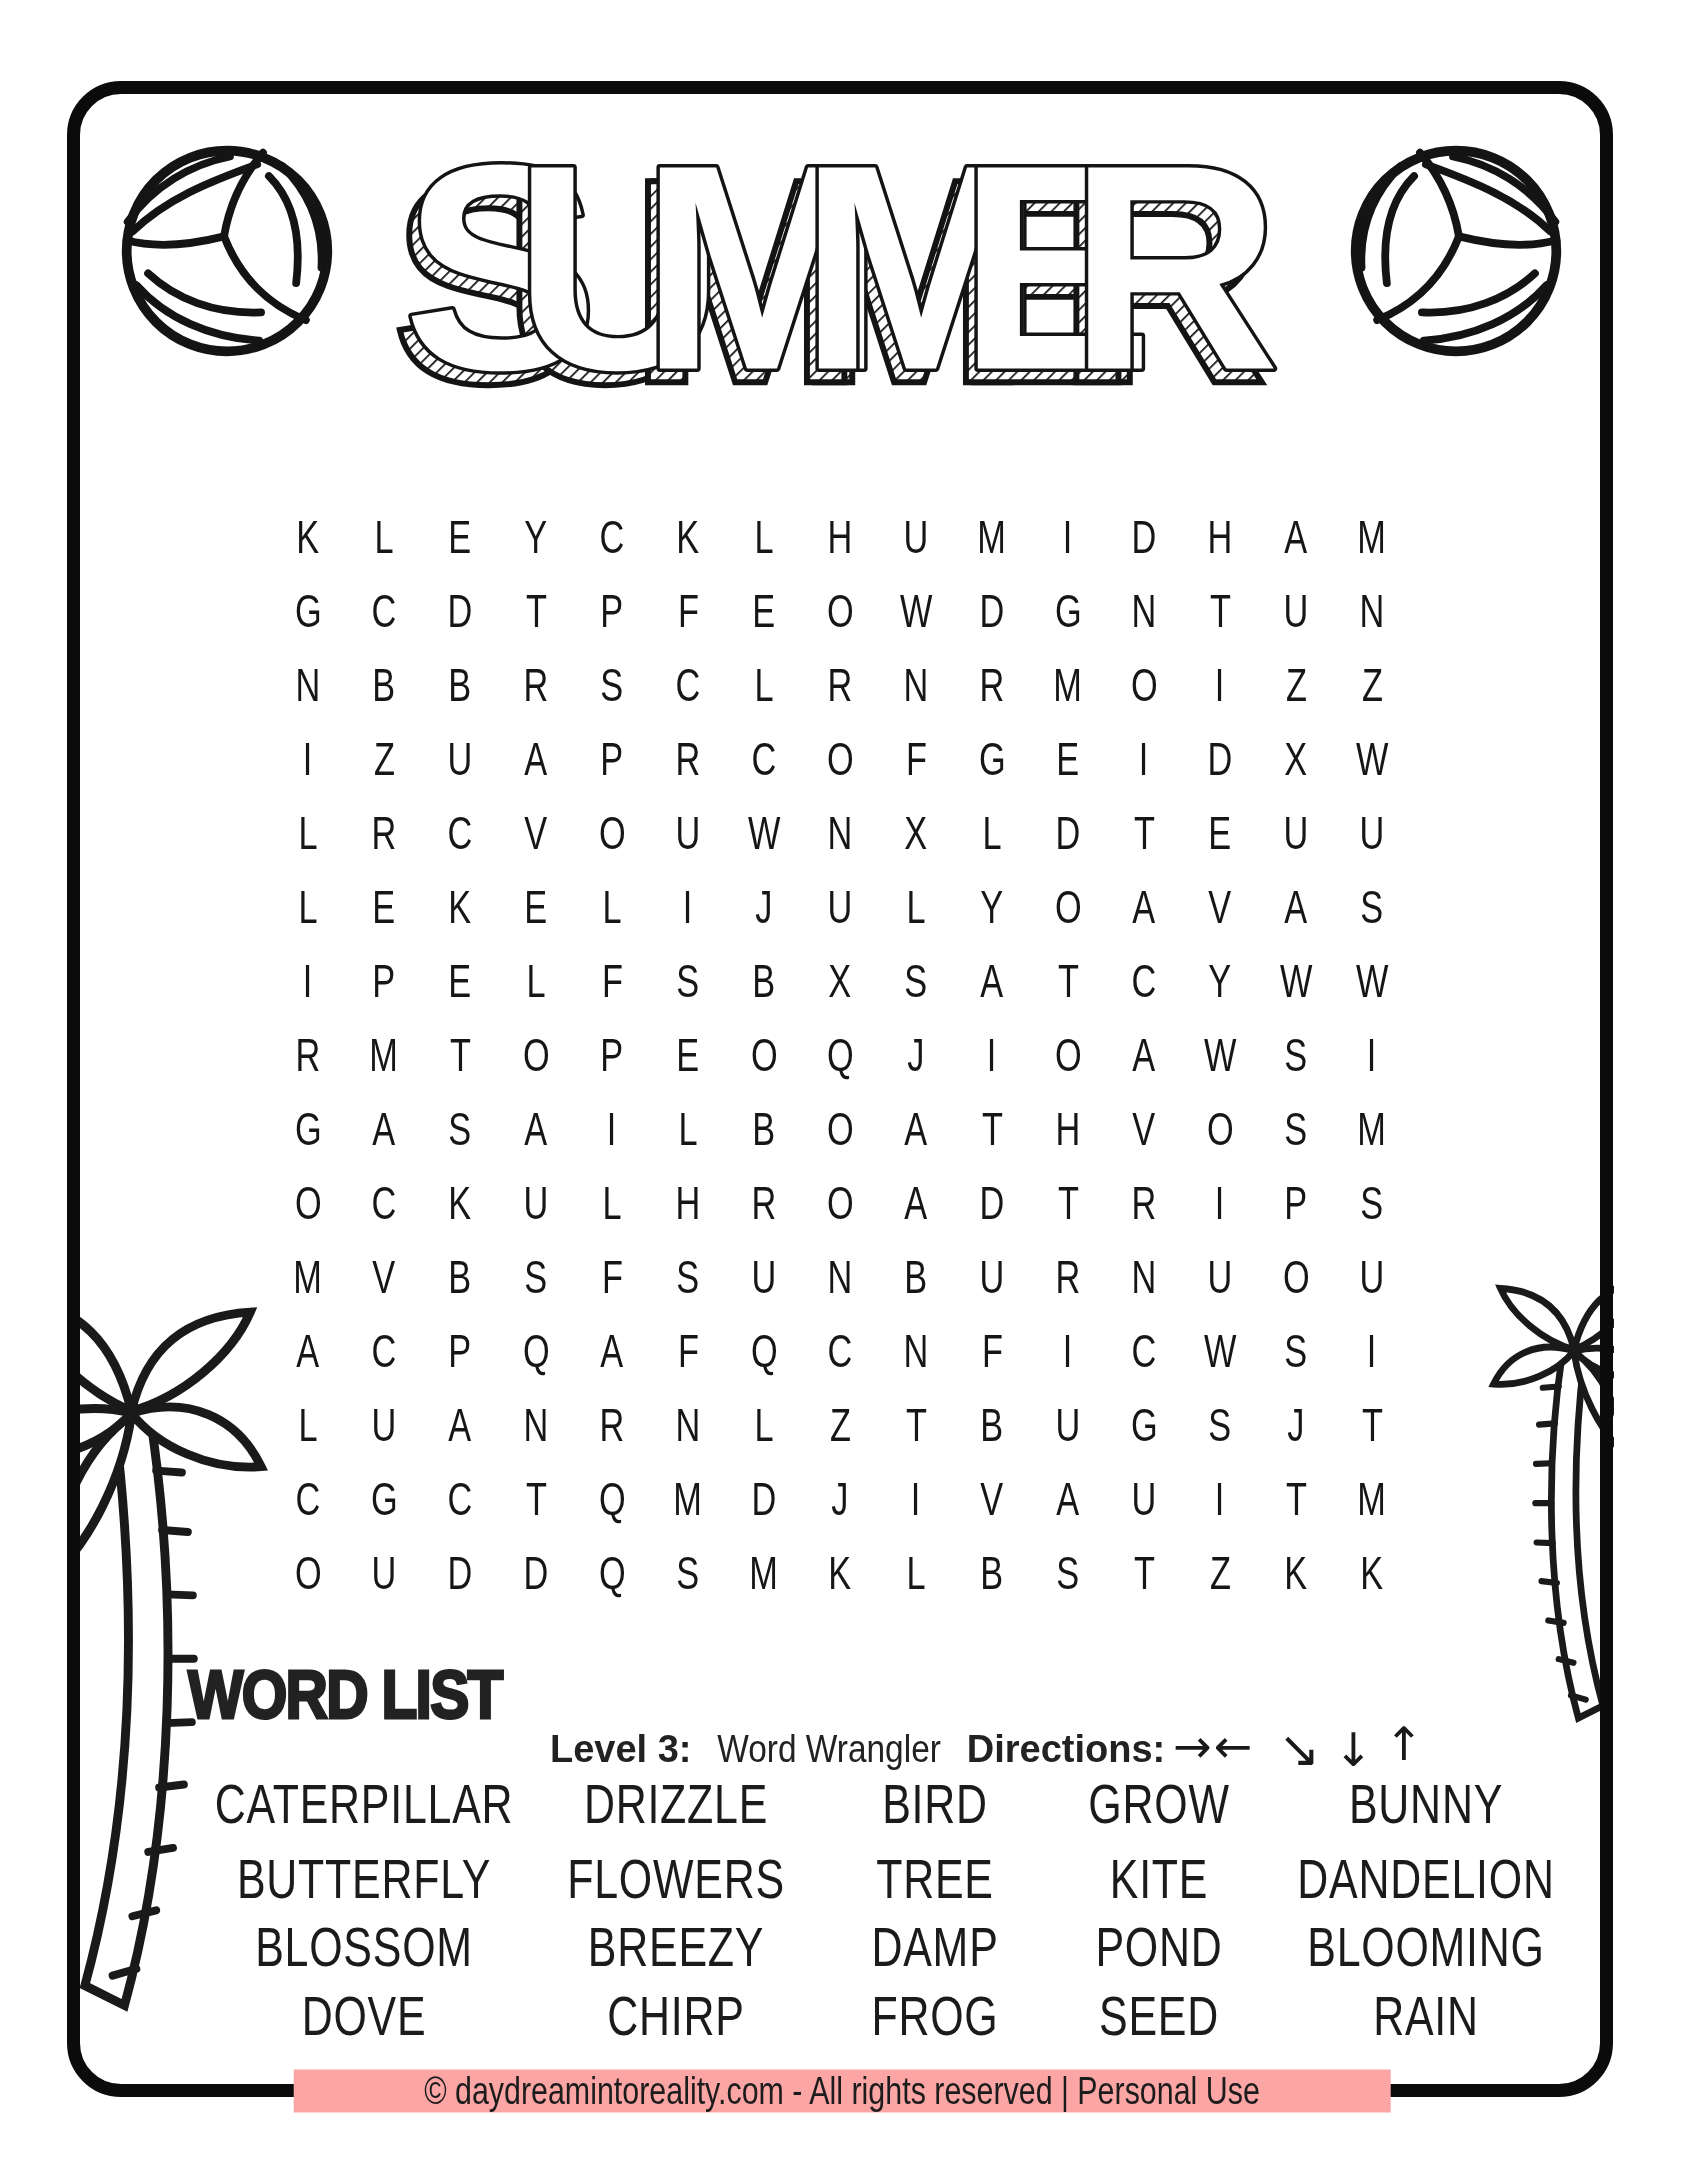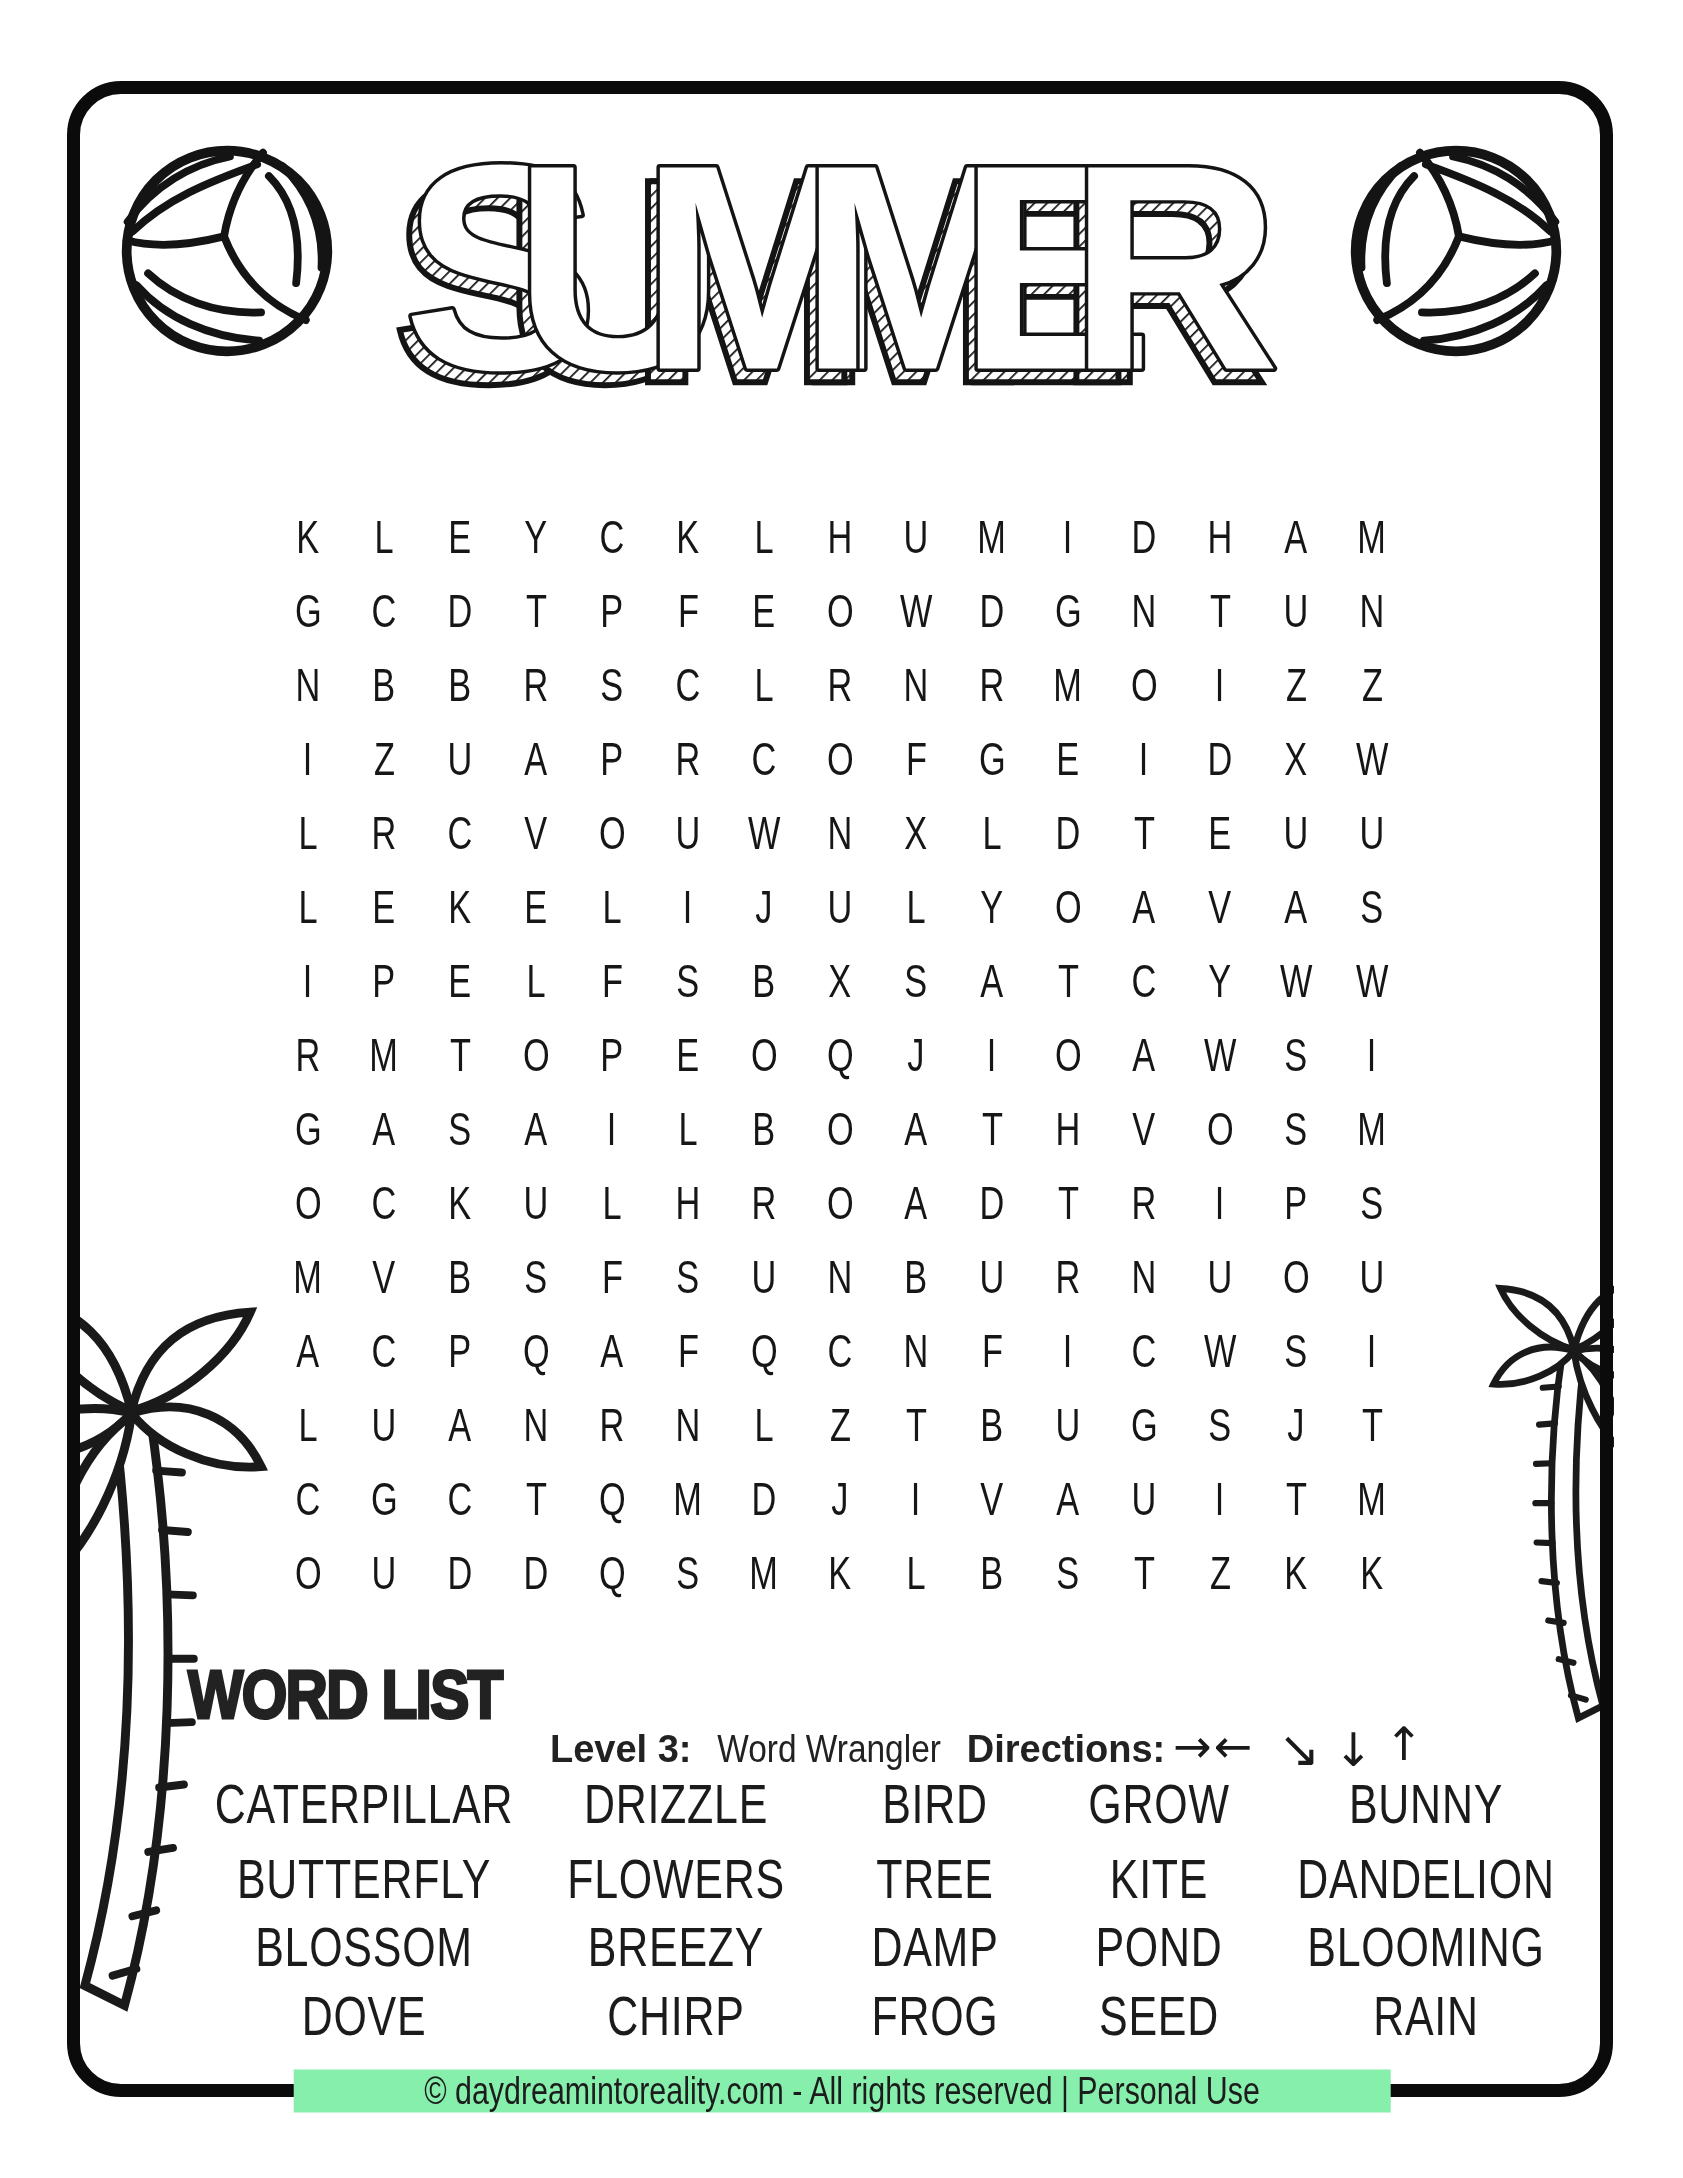--- a/index.html
+++ b/index.html
@@ -42,21 +42,21 @@
   .arrows .ar0{margin-left:0;}
   .arrows .ar1{margin-left:2px;}
   .arrows .ar2{margin-left:26px;font-size:50px;position:relative;top:4px;}
   .arrows .ar3{margin-left:14px;position:relative;top:4px;}
   .arrows .ar4{margin-left:12px;position:relative;top:-2px;}
   .word-row{position:absolute;left:4px;width:1398px;height:59px;z-index:2;text-decoration:underline;}
   .word-row .w{position:absolute;white-space:nowrap;font-size:55px;color:#1b1b1b;
                transform:translateX(-50%) scaleX(0.78);letter-spacing:1px;}
   
   .footer{position:absolute;left:842px;top:2091px;transform:translate(-50%,-50%);
-          background:#86efac;padding:0 26px;z-index:5;white-space:nowrap;}
+          background:#fca5a5;padding:0 26px;z-index:5;white-space:nowrap;}
   .footer span{display:inline-block;font-size:38px;color:#1c1c1c;transform:scaleX(0.8);}
 </style>
 </head>
 <body>
 
 <div class="page">
 
   <div class="palm-wrap palm-left">
     <svg width="317" height="822" viewBox="0 0 320 830" fill="none" stroke="#1a1a1a">
       <g stroke-width="9" fill="#ffffff">

